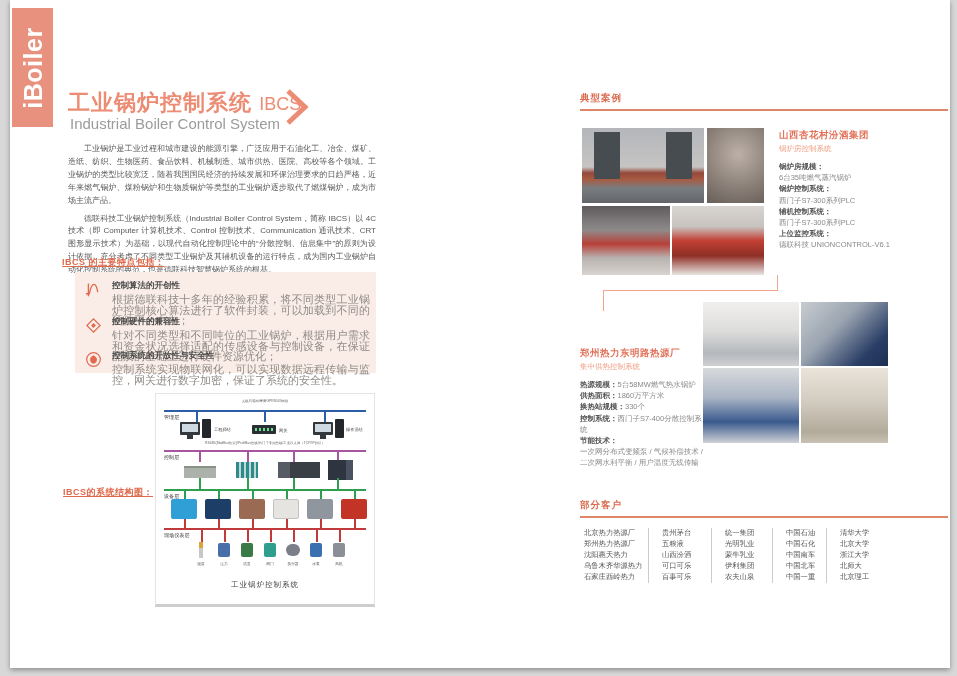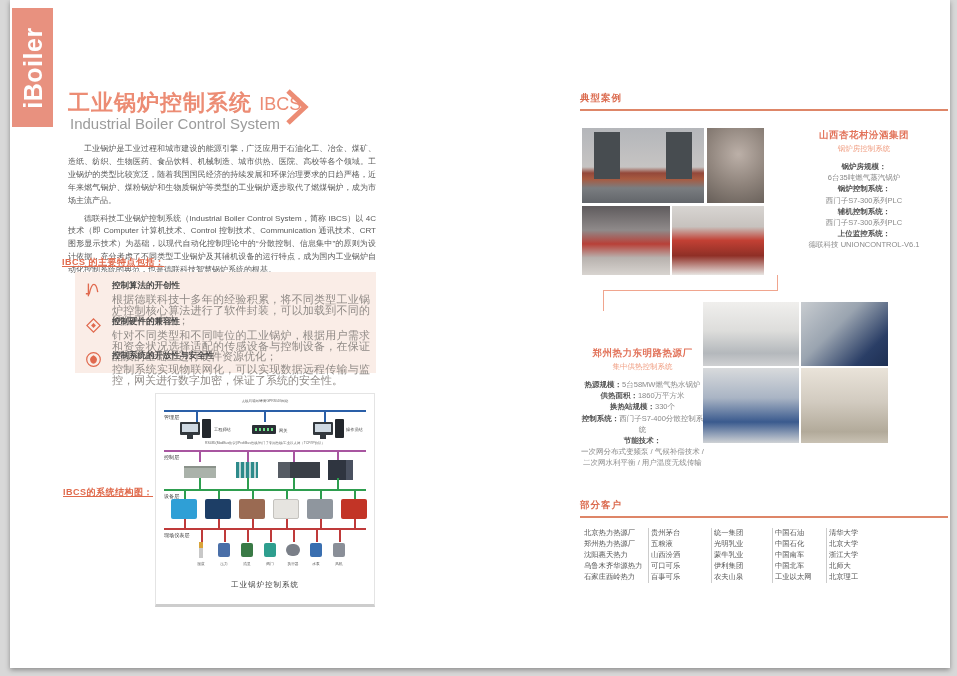--- a/index.html
+++ b/index.html
@@ -1,19 +1,19 @@
 <!DOCTYPE html>
 <html><head>
 <meta charset="utf-8">
 <style>
   html,body{margin:0;padding:0;}
   body{font-family:"Liberation Sans","DejaVu Sans",sans-serif;background:#cfcfcf;}
   .canvas{position:relative;width:957px;height:676px;background:#d8d8d8;overflow:hidden;}
   .page{position:absolute;left:10px;top:0;width:940px;height:668px;background:#ffffff;box-shadow:0 2px 5px rgba(0,0,0,.35);}
-  .abs{position:absolute;text-align:center;}
+  .abs{position:absolute;}
   
   .brand-tab{position:absolute;left:12px;top:8px;width:41px;height:119px;background:#e8917f;}
   .brand-text{position:absolute;left:50%;top:50%;transform:translate(-50%,-50%) rotate(-90deg);color:#fff;font-weight:bold;font-size:25px;letter-spacing:.5px;white-space:nowrap;}
   
   .main-title{position:absolute;left:68px;top:88px;color:#ec8c74;font-size:22px;font-weight:bold;letter-spacing:1px;white-space:nowrap;}
   .main-title .suffix{font-size:18px;font-weight:normal;letter-spacing:0;}
   .main-sub{position:absolute;left:70px;top:115px;color:#9b9b9b;font-size:15px;}
   .chevron{position:absolute;left:284px;top:88px;}
   
   .intro{position:absolute;left:68px;top:143px;width:308px;font-size:8px;line-height:12.9px;color:#595959;text-align:justify;}
@@ -68,21 +68,21 @@
   .ph-bluehall{background:linear-gradient(180deg,#d8dadc 0%,#a9b4c4 40%,#3a5a8e 72%,#cfd2d5 100%);}
   .ph-cabinets{background:linear-gradient(180deg,#e9e3d9 0%,#d2cbc0 45%,#b2aa9a 85%,#c9c2b4 100%);}
   .case-title{color:#e2735a;font-size:9.5px;font-weight:bold;letter-spacing:.5px;}
   .case-sub{color:#f0a085;font-size:7.5px;margin-top:2px;}
   .spec-line{font-size:7.5px;line-height:11.2px;color:#8a8a8a;}
   .spec-line b{color:#555;font-weight:bold;}
   .connector{position:absolute;background:#f0a58e;}
   
   .cust-wrap{position:absolute;left:584px;top:528px;display:flex;}
   .cust-col{box-sizing:border-box;}
-  .cust-col + .cust-col{border-left:1px solid #cccccc;padding-left:2px;font-family:Liberation Serif, serif;}
+  .cust-col + .cust-col{border-left:1px solid #cccccc;padding-left:13px;font-family:Liberation Serif, serif;}
   .cust-item{font-size:7.3px;line-height:10.9px;color:#555;white-space:nowrap;}
 </style>
 </head>
 <body>
 
 <div class="canvas">
   <div class="page"></div>
 
   <div class="brand-tab">
     <span class="brand-text">iBoiler</span>
@@ -284,21 +284,21 @@
         <div class="cust-item">光明乳业</div>
         <div class="cust-item">蒙牛乳业</div>
         <div class="cust-item">伊利集团</div>
         <div class="cust-item">农夫山泉</div>
       </div>
       <div class="cust-col" style="width: 54px;">
         <div class="cust-item">中国石油</div>
         <div class="cust-item">中国石化</div>
         <div class="cust-item">中国南车</div>
         <div class="cust-item">中国北车</div>
-        <div class="cust-item">工业以太网</div>
+        <div class="cust-item">中国一重</div>
       </div>
       <div class="cust-col" style="width: 80px;">
         <div class="cust-item">清华大学</div>
         <div class="cust-item">北京大学</div>
         <div class="cust-item">浙江大学</div>
         <div class="cust-item">北师大</div>
         <div class="cust-item">北京理工</div>
       </div>
     </div>
 </div>

